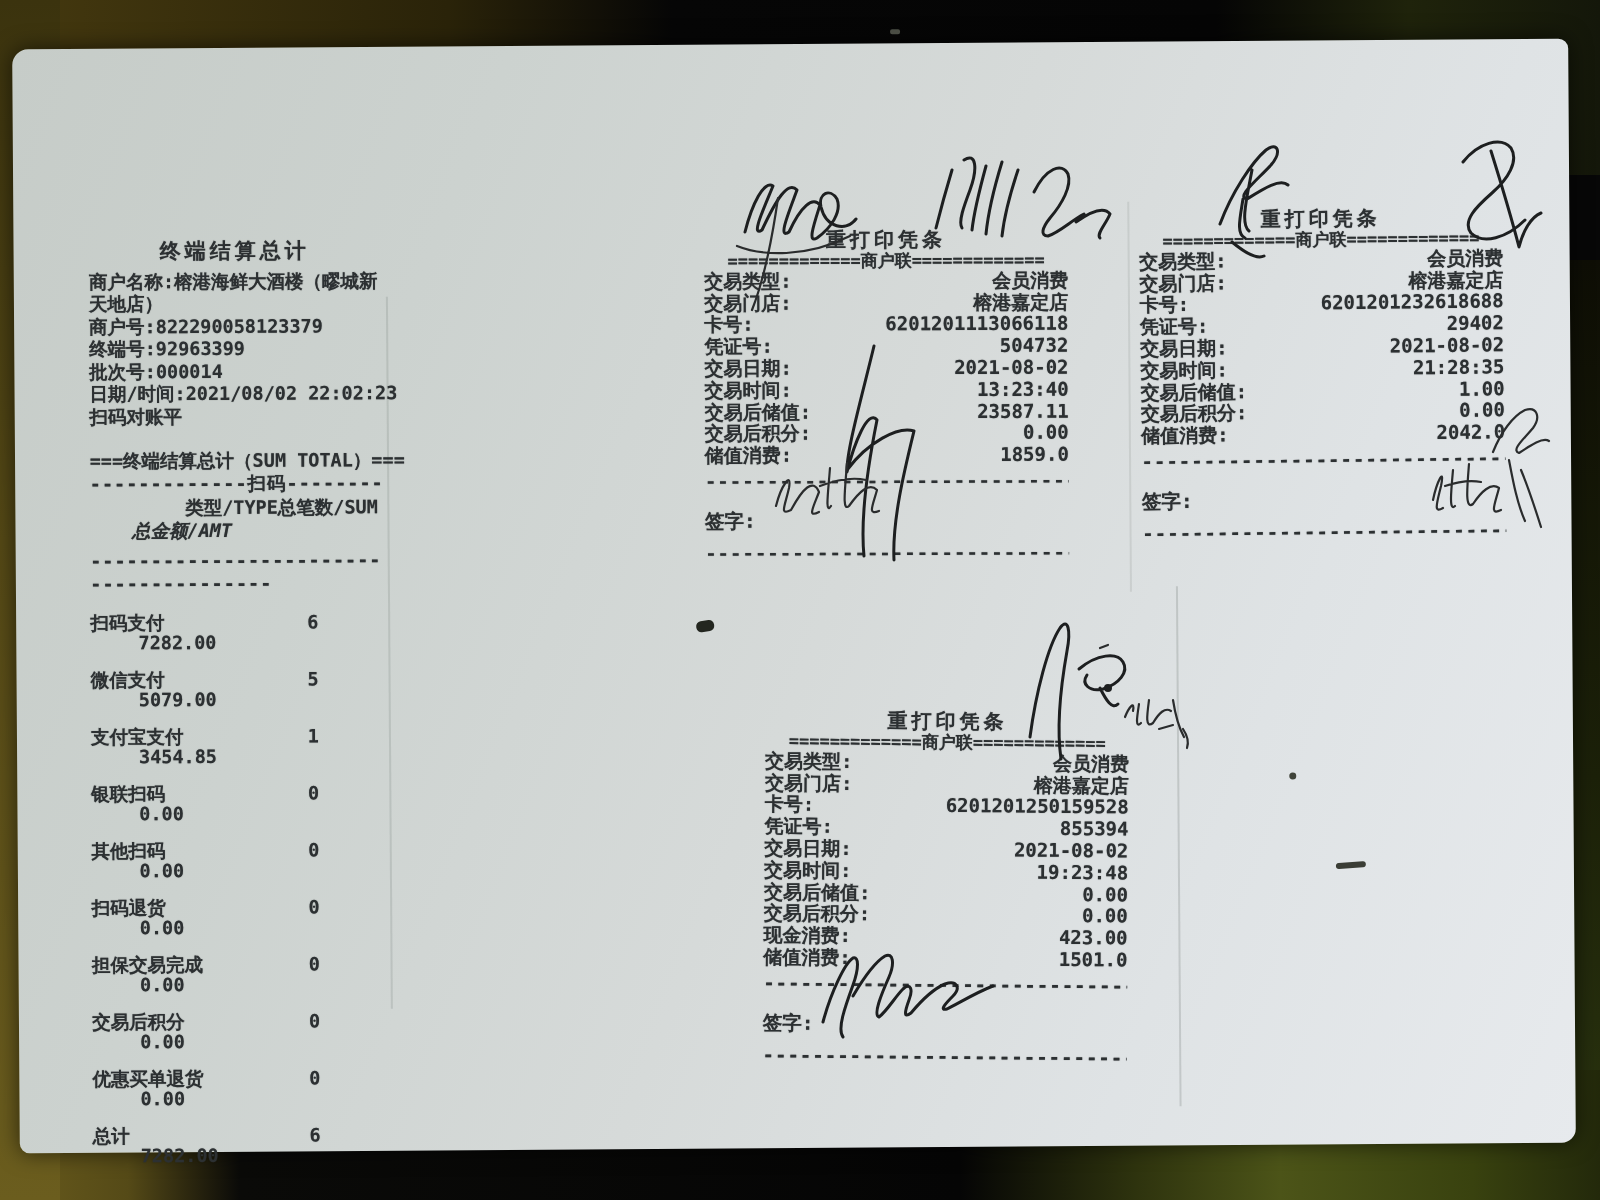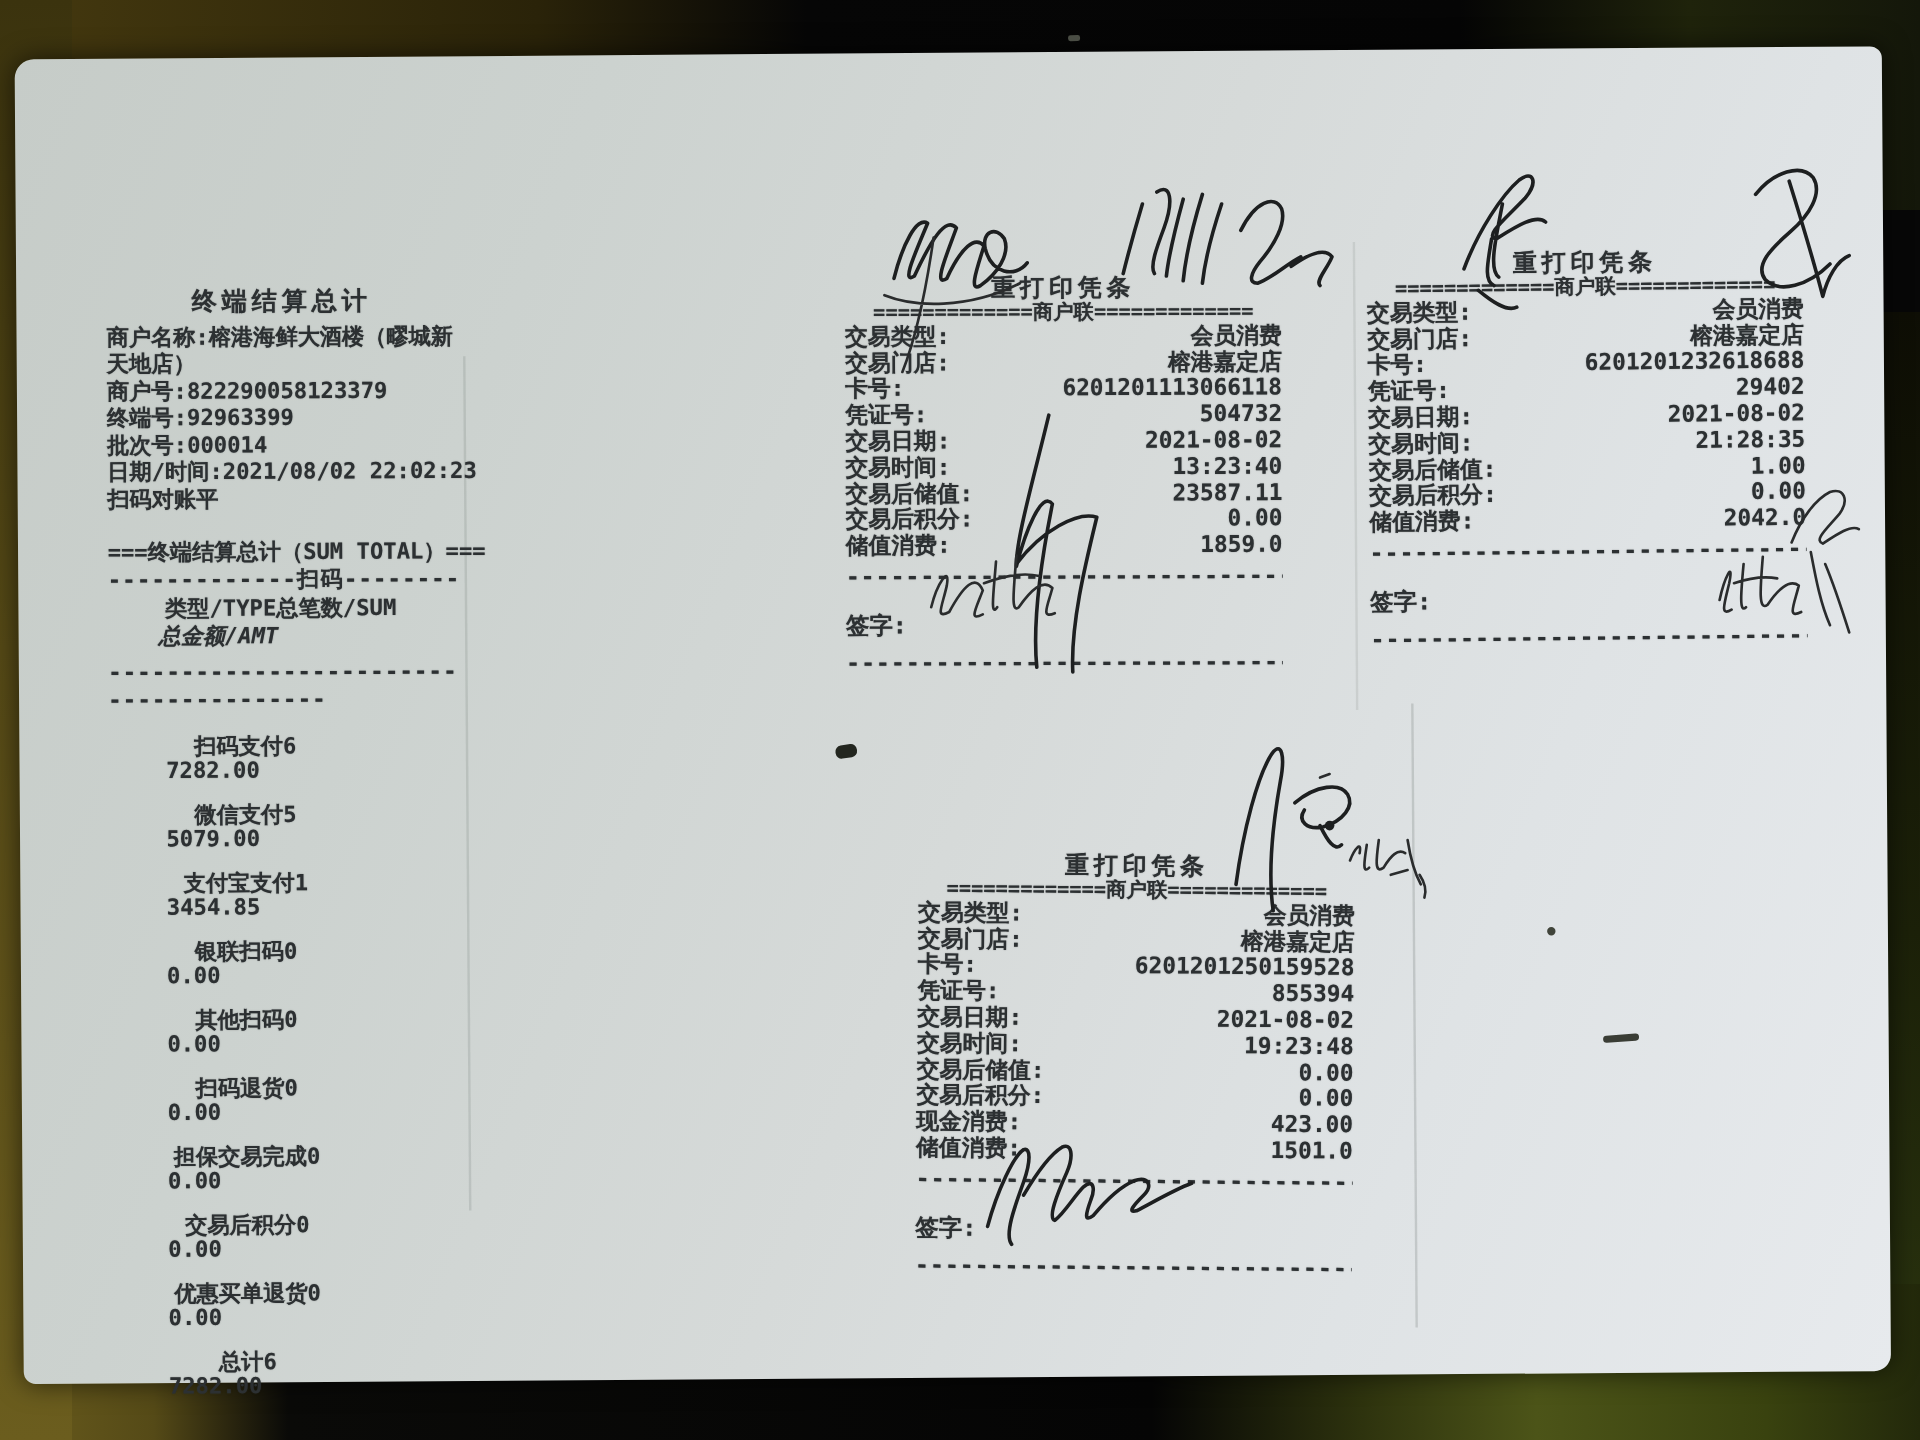--- a/index.html
+++ b/index.html
@@ -29,25 +29,25 @@
   .speck.s3{left:1272px;top:732px;width:7px;height:7px;background:#40443a;}
   .speck.s4{left:878px;top:-14px;width:10px;height:5px;background:#4a4d44;border-radius:2px;}
   
   .ink{color:#2c3032;text-shadow:0 0 1px rgba(44,48,50,.55);}
   .receipt{position:absolute;white-space:nowrap;}
   .dashline{overflow:hidden;letter-spacing:1px;}
   
   .summary{left:74px;top:192px;width:292px;font-size:18.5px;line-height:22.5px;font-weight:600;transform:rotate(0.15deg);}
   .summary .r-title{font-size:21px;letter-spacing:4px;text-align:center;margin-bottom:8px;font-weight:700;}
   .summary .sec-title{margin-top:22px;}
-  .summary .cols{display:flex;justify-content:center;padding-right:4px;margin-top:2px;}
+  .summary .cols{display:flex;justify-content:flex-end;padding-right:4px;margin-top:2px;}
   .summary .col-amt{padding-left:42px;font-style:italic;}
   .summary .dash-long{margin-top:8px;}
   .summary .dash-short{width:62%;margin-bottom:10px;}
-  .srow-top{display:flex;justify-content:center;padding-right:64px;line-height:19.5px;margin-top:18px;}
+  .srow-top{display:flex;justify-content:space-between;padding-right:64px;line-height:19.5px;margin-top:18px;}
   .srow-amt{padding-left:48px;line-height:19.5px;}
   
   .voucher{width:364px;font-size:19px;line-height:21.8px;font-weight:600;}
   .voucher .v-title{text-align:center;font-size:20px;letter-spacing:4px;font-weight:700;}
   .voucher .v-subtitle{text-align:center;font-size:17px;line-height:19px;overflow:hidden;}
   .vrow{display:flex;justify-content:space-between;}
   .v-dash{overflow:hidden;line-height:16px;margin-top:6px;}
   .v-sign{padding:22px 0 6px 0;font-size:19.5px;}
   .v1{left:690px;top:186px;transform:rotate(0.2deg);}
   .v2{left:1126px;top:168px;transform:rotate(-0.25deg);}

